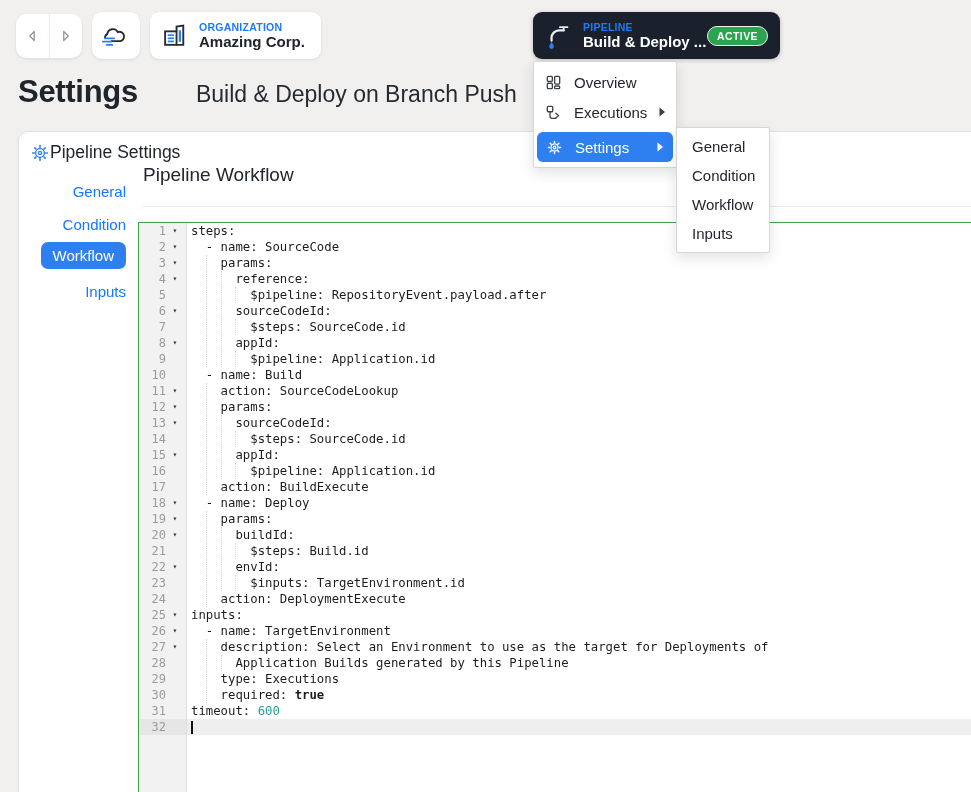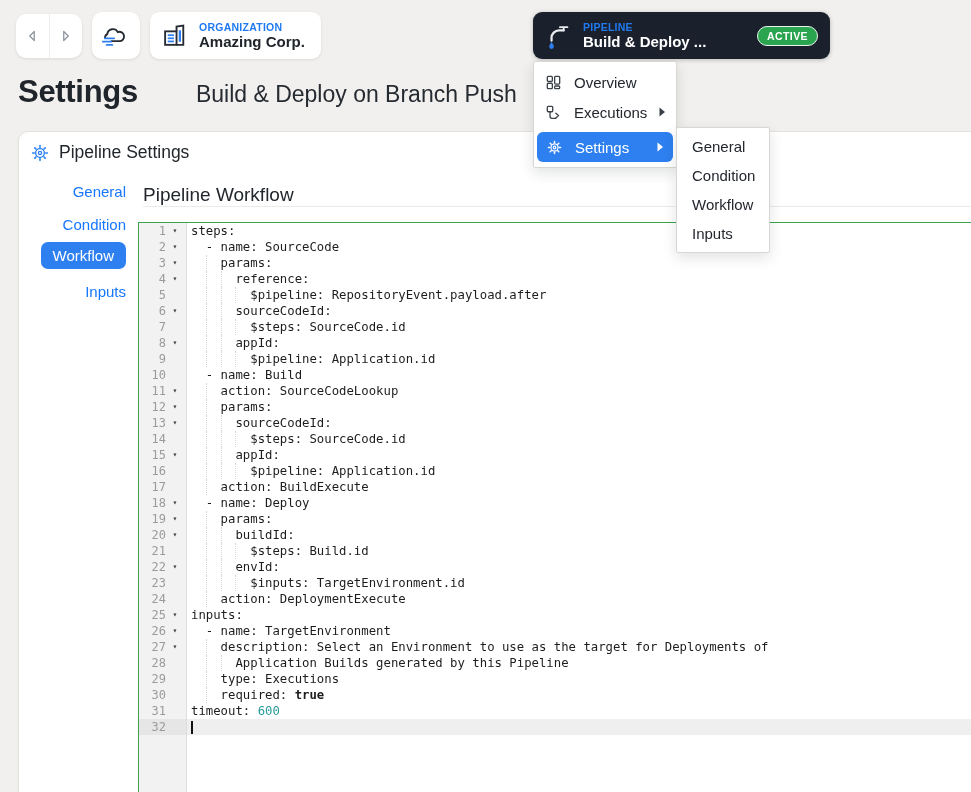--- a/index.html
+++ b/index.html
@@ -11,46 +11,46 @@
   .navgroup { position:absolute; left:16px; top:14px; width:66px; height:44px; background:#fff;
               border-radius:10px; box-shadow:0 1px 3px rgba(20,24,30,.10); display:flex; overflow:hidden; }
   .navbtn { flex:1; display:flex; align-items:center; justify-content:center; cursor:pointer; }
   .navbtn + .navbtn { border-left:1px solid #ececea; }
   .logobtn { position:absolute; left:92px; top:12px; width:48px; height:47px; background:#fff;
              border-radius:10px; box-shadow:0 1px 3px rgba(20,24,30,.10); display:flex; align-items:center; justify-content:center; }
   .ctxcard { position:absolute; top:12px; height:47px; background:#fff; border-radius:9px;
              box-shadow:0 1px 3px rgba(20,24,30,.10); display:flex; align-items:center; gap:10px; padding:0 12px; }
   .ctxcard.org { left:150px; width:171px; }
   .ctxcard.app { left:330px; width:191px; }
-  .ctxcard.pipe { left:533px; width:297px; background:#1b212c; box-shadow:0 1px 4px rgba(20,24,30,.25); }
+  .ctxcard.pipe { left:533px; width:247px; background:#1b212c; box-shadow:0 1px 4px rgba(20,24,30,.25); }
   .ctxcol { display:flex; flex-direction:column; justify-content:center; line-height:1.15; min-width:0; }
   .ctxlabel { font-size:10.5px; font-weight:700; letter-spacing:.25px; color:#1f7af2; }
   .ctxname { font-size:15px; font-weight:700; color:#20252b; white-space:nowrap; }
   .ctxcard.pipe .ctxname { color:#fff; }
   .status-pill { margin-left:auto; background:#2aa44f; border:1.5px solid #e9f6ee; color:#fff; font-size:10.5px;
                  font-weight:700; letter-spacing:.4px; border-radius:999px; padding:3px 9px 3px 9px; }
 
   
   .pagetitle { position:absolute; left:18px; top:74px; display:flex; align-items:baseline; gap:12px; }
   .pagetitle .big { font-size:31px; font-weight:700; color:#20252c; letter-spacing:-.3px; }
   .pagetitle .sub { font-size:23px; font-weight:400; color:#262b32;margin-left:46px; }
 
   
   .card { position:absolute; left:18px; top:131px; right:-4px; bottom:-4px; background:#fff;
           border:1px solid #e3e2df; border-radius:10px 0 0 0; box-shadow:0 1px 3px rgba(20,24,30,.05); }
-  .cardhead { position:absolute; left:30px; top:142px; display:flex; align-items:center; gap:9px; }
+  .cardhead { position:absolute; left:30px; top:142px; display:flex; align-items:center; }
   .cardhead .t { font-size:17.5px; font-weight:500; color:#21262c; }
 
   
   .side { position:absolute; left:14px; top:0; width:112px; }
   .side .item { position:absolute; right:0; font-size:15px; font-weight:500; color:#1677ff; cursor:pointer; white-space:nowrap; }
   .side .item.pill { background:#2e80f0; color:#fff; border-radius:7px; padding:5px 12px; }
 
   
-  .wf-head { position:absolute; left:143px; top:184px; font-size:19px; font-weight:500; color:#22272e; }
+  .wf-head { position:absolute; left:143px; top:164px; font-size:19px; font-weight:500; color:#22272e; }
   .wf-div { position:absolute; left:143px; top:206px; right:0; height:1px; background:#ebebe9; }
 
   
   .editor { position:absolute; left:138px; top:222px; width:835px; height:572px;
             border:1px solid #3aa34b; background:#fff; display:flex; font-family:"DejaVu Sans Mono", monospace; }
   .gutter { width:48px; background:#f2f2f2; border-right:1px solid #dedede; flex:none; }
   .gut-row { height:16px; display:flex; align-items:center; }
   .gut-row.act { background:#e6e6e6; }
   .lnum { width:27px; text-align:right; font-size:12px; color:#9b9b9b; }
   .fold { width:18px; text-align:center; font-size:8px; color:#3c3c3c; cursor:pointer; line-height:16px; }

